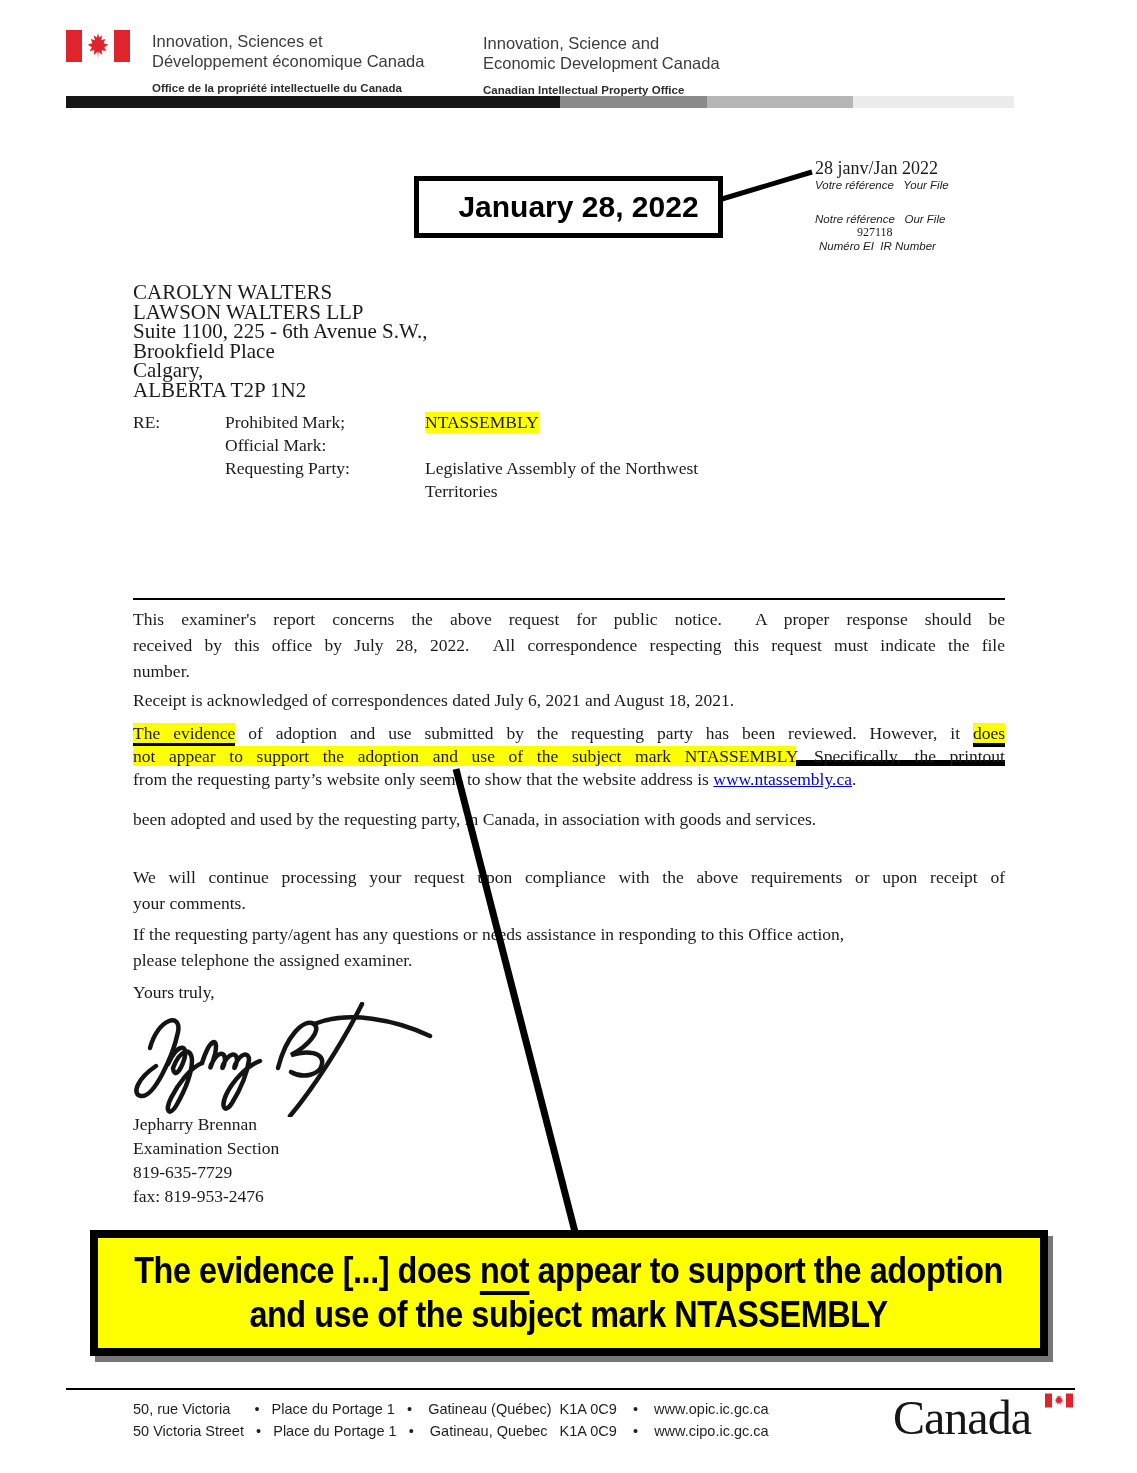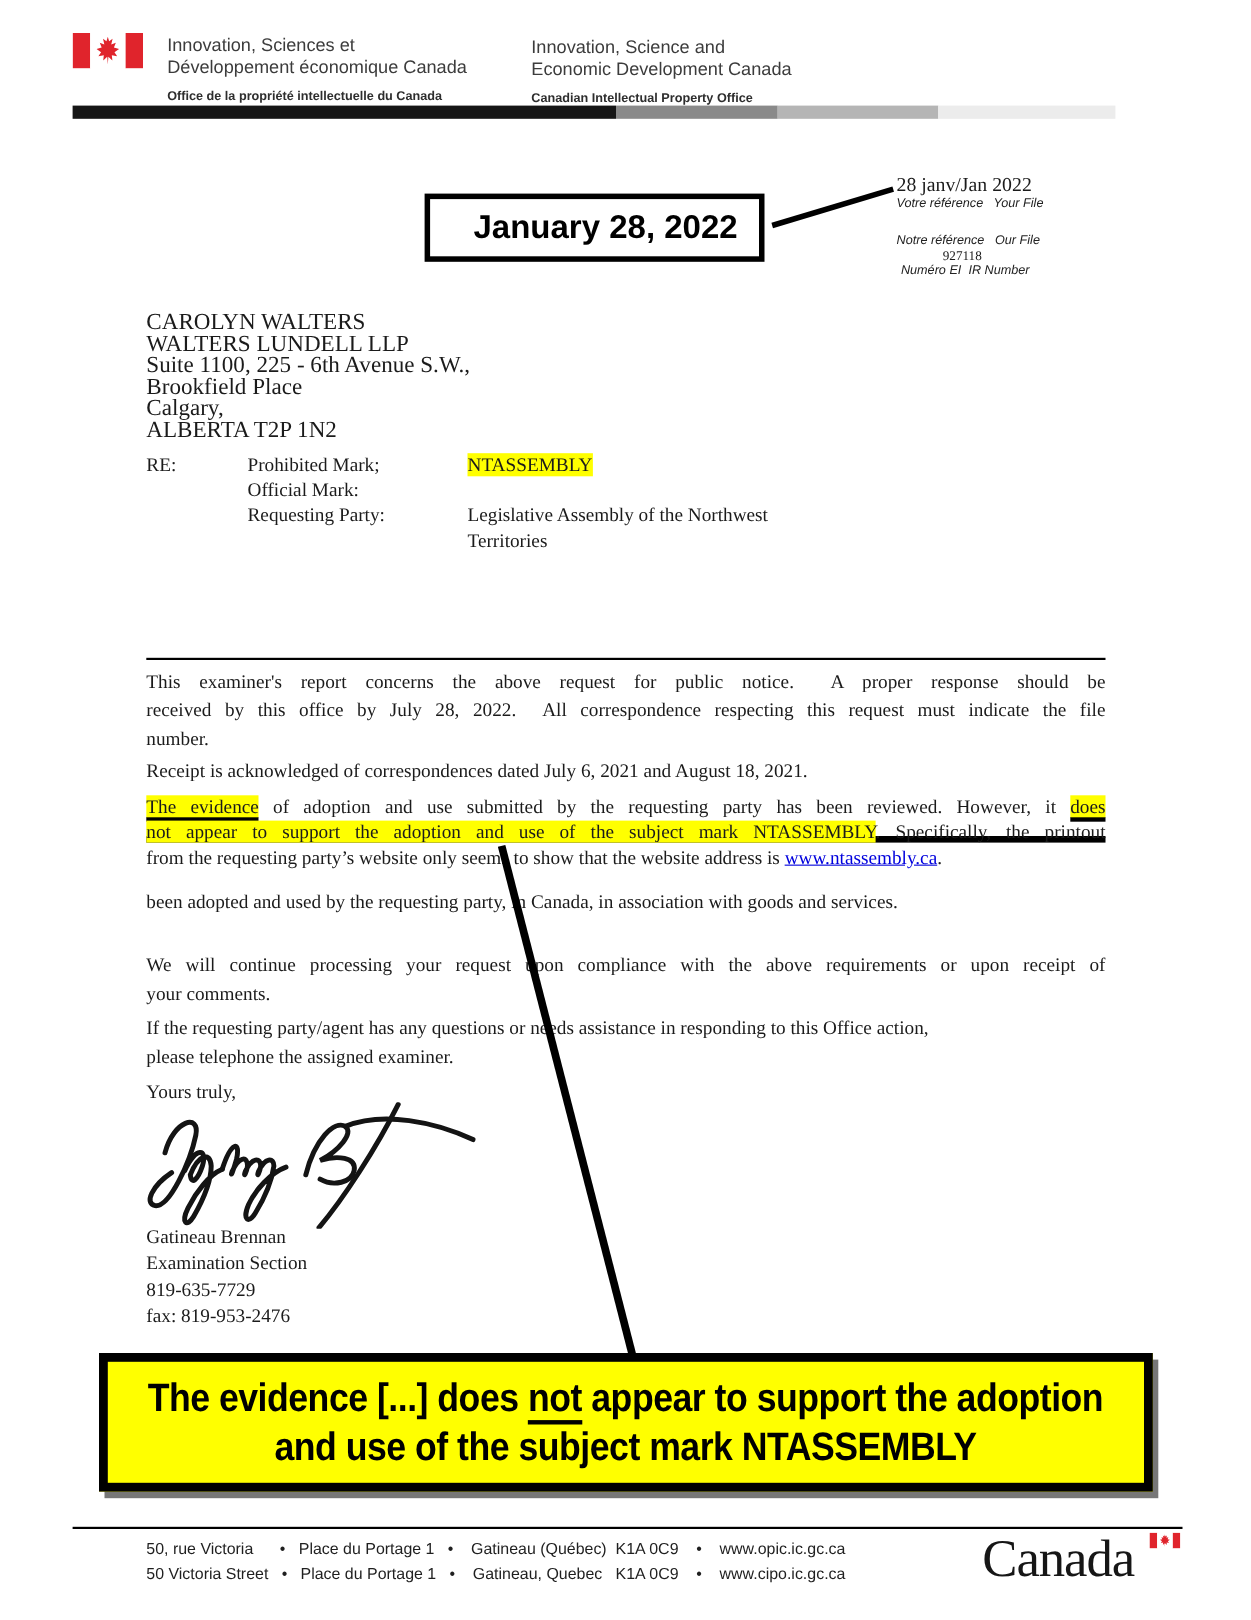--- a/index.html
+++ b/index.html
@@ -92,32 +92,32 @@
   </div>
 
   <div class="abs" style="left:815px; top:158px; width:260px;">
     <div class="ref-date">28 janv/Jan 2022</div>
     <div class="ref-label">Votre référence   Your File</div>
     <div class="ref-label" style="margin-top:22px;">Notre référence   Our File</div>
     <div class="ref-num">927118</div>
     <div class="ref-label" style="text-indent:4px;">Numéro EI  IR Number</div>
   </div>
 
-  <div class="abs date-box" style="left:386px; top:176px;padding-left:20px;">
+  <div class="abs date-box" style="left:414px; top:176px;padding-left:20px;">
     <span>January 28, 2022</span>
   </div>
 
   <svg class="overlay" width="1137" height="1473" viewBox="0 0 1137 1473">
     <line x1="702" y1="205" x2="812" y2="172" stroke="#000" stroke-width="5"></line>
     <line x1="456" y1="769" x2="575" y2="1232" stroke="#000" stroke-width="7"></line>
   </svg>
 
   <div class="abs addr" style="left:133px; top:283px;">
     <div>CAROLYN WALTERS</div>
-    <div>WALTERS LUNDELL LLP</div>
+    <div>LAWSON WALTERS LLP</div>
     <div>Suite 1100, 225 - 6th Avenue S.W.,</div>
     <div>Brookfield Place</div>
     <div>Calgary,</div>
     <div>ALBERTA T2P 1N2</div>
   </div>
 
   <div class="abs" style="left:0; top:0;">
     <div class="re-row" style="left:133px; top:412px;">RE:</div>
     <div class="re-row" style="left:225px; top:412px;">Prohibited Mark;</div>
     <div class="re-row hl" style="left:425px; top:412px;">NTASSEMBLY</div>
@@ -168,21 +168,21 @@
       <path d="M22 46 C30 16, 54 10, 50 30 C45 54, 26 96, 13 94 C3 92, 10 76, 28 64"></path>
       <path d="M40 62 C50 40, 61 42, 56 58 C52 70, 46 76, 45 66 C52 48, 63 44, 64 58 C64 72, 56 90, 48 104 C42 114, 36 110, 43 96 C50 82, 62 66, 74 61"></path>
       <path d="M74 61 C82 36, 91 34, 87 52 C84 63, 81 69, 83 63 C89 50, 97 48, 97 58 C96 65, 93 69, 95 63 C101 50, 109 50, 109 58 C108 65, 105 69, 107 63 C113 50, 121 50, 121 58 C119 72, 112 88, 104 101 C98 111, 92 107, 98 93 C104 80, 118 64, 132 59"></path>
       <path d="M150 66 C158 34, 176 16, 186 22 C194 28, 180 44, 163 53 C179 48, 196 50, 194 62 C192 73, 175 77, 163 70"></path>
       <path d="M186 22 C220 8, 268 18, 302 34"></path>
       <path d="M234 2 C214 42, 184 88, 162 114"></path>
     </svg>
   </div>
 
   <div class="abs sig-block" style="left:133px; top:1112px;">
-    <div>Gatineau Brennan</div>
+    <div>Jepharry Brennan</div>
     <div>Examination Section</div>
     <div>819-635-7729</div>
     <div>fax: 819-953-2476</div>
   </div>
 
   <div class="abs quote-box" style="left:90px; top:1230px;">
     <div class="quote-line condense"><span>The evidence [...] does </span><span class="u-not">not</span><span> appear to support the adoption</span></div>
     <div class="quote-line condense">and use of the subject mark NTASSEMBLY</div>
   </div>
 

